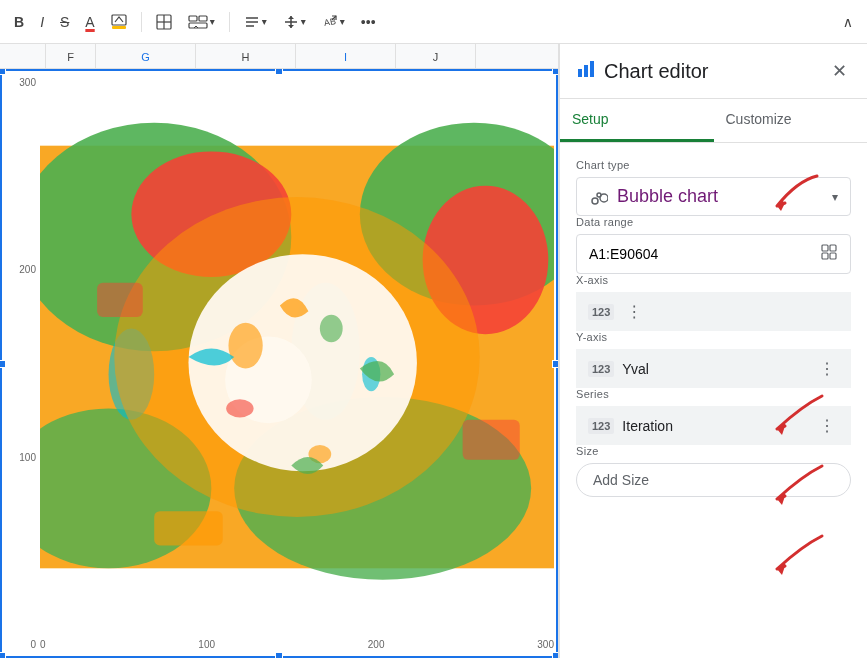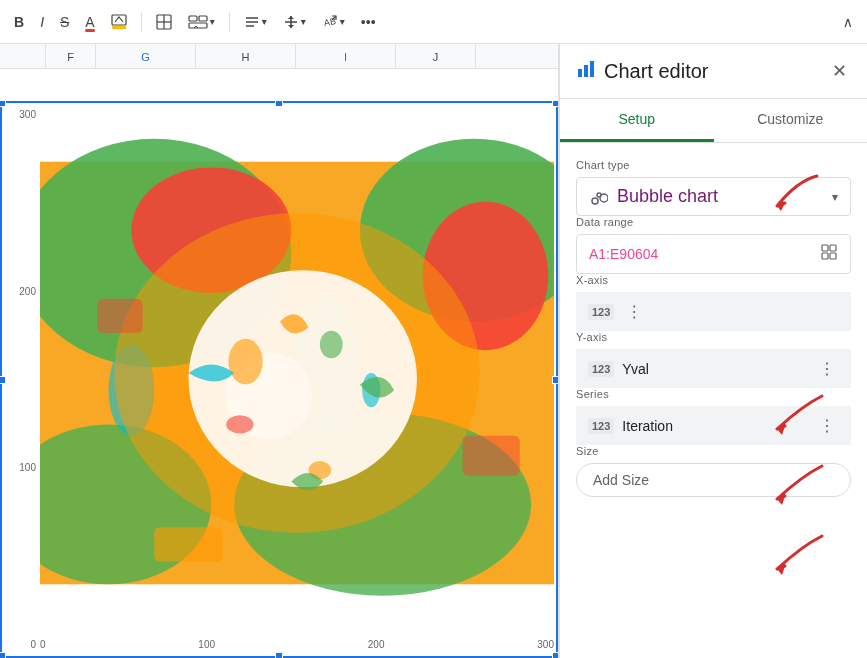--- a/index.html
+++ b/index.html
@@ -158,21 +158,21 @@
       justify-content: center;
     }
 
     
     .editor-tabs {
       display: flex;
       border-bottom: 1px solid #e0e0e0;
     }
     .editor-tab {
       flex: 1;
-      text-align: center;
+      text-align: left;
       padding: 12px;
       font-size: 14px;
       cursor: pointer;
       color: #5f6368;
       border-bottom: 3px solid transparent;
     }
     .editor-tab.active {
       color: #188038;
       border-bottom: 3px solid #188038;
       font-weight: 500;
@@ -230,21 +230,21 @@
       display: flex;
       align-items: center;
       border: 1px solid #dadce0;
       border-radius: 4px;
       padding: 8px 12px;
       background: #fff;
     }
     .data-range-text {
       flex: 1;
       font-size: 14px;
-      color: #ec4899;
+      color: #000000;
     }
     .grid-icon {
       color: #5f6368;
       font-size: 16px;
     }
 
     
     .add-field {
       display: flex;
       align-items: center;
@@ -369,21 +369,21 @@
 
     <div class="col-headers">
       <div class="row-number-col"></div>
       <div class="col-header col-f">F</div>
       <div class="col-header col-g">G</div>
       <div class="col-header col-h">H</div>
       <div class="col-header col-i">I</div>
       <div class="col-header col-j">J</div>
     </div>
 
-    <div class="chart-wrapper" style="position:relative;margin-top:32px;">
+    <div class="chart-wrapper" style="position:relative;">
 
       <div class="selection-border">
         <div class="selection-handle handle-tl"></div>
         <div class="selection-handle handle-tm"></div>
         <div class="selection-handle handle-tr"></div>
         <div class="selection-handle handle-ml"></div>
         <div class="selection-handle handle-mr"></div>
         <div class="selection-handle handle-bl"></div>
         <div class="selection-handle handle-bm"></div>
         <div class="selection-handle handle-br"></div>

